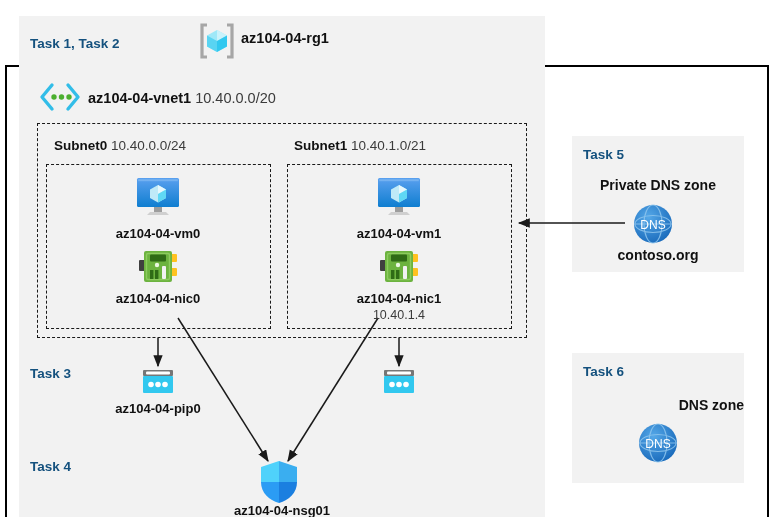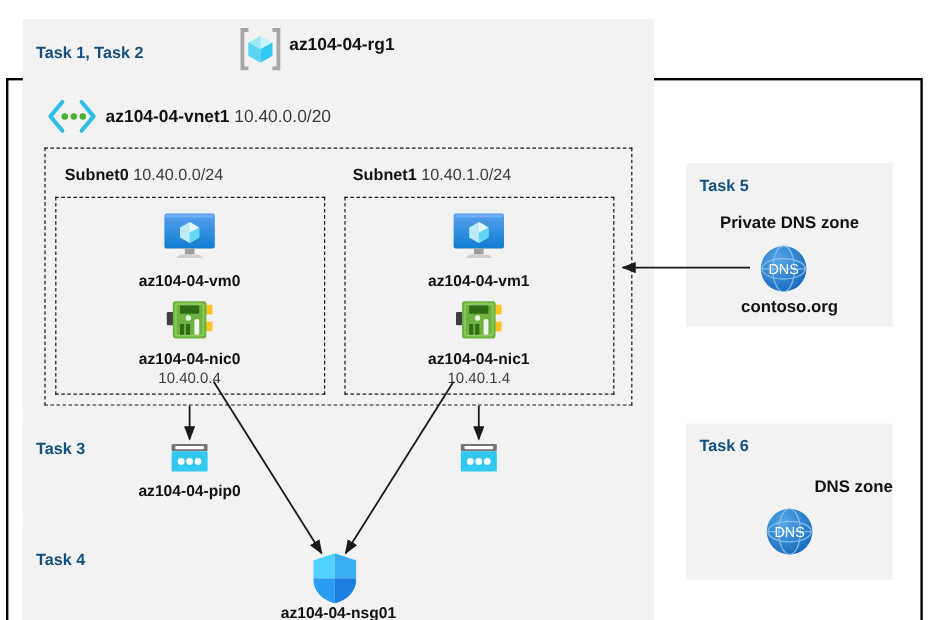--- a/index.html
+++ b/index.html
@@ -199,25 +199,24 @@
       <rect x="7" y="3" width="28" height="31" rx="2" fill="#6cb33f"></rect>
       <rect x="9.5" y="5.5" width="23" height="26" rx="1.5" fill="none" stroke="#8dcb5f" stroke-width="1.4"></rect>
       <rect x="13" y="6.5" width="16" height="7" rx="1" fill="#2f6b16"></rect>
       <rect x="13" y="22" width="3.4" height="9" fill="#2f6b16"></rect>
       <rect x="18" y="22" width="3.4" height="9" fill="#2f6b16"></rect>
       <rect x="25" y="18" width="4" height="13" rx="1" fill="#f2f2f2"></rect>
       <circle cx="20" cy="17" r="2.2" fill="#eaf7e0"></circle>
     </svg>
   </div>
   <div class="node-label" style="left:58px;top:275px;width:200px;">az104-04-nic0</div>
-  <div class="node-sub" style="left:58px;top:292px;width:200px;">10.40.0.4</div>
 
   <div id="subnet1-title">
     <span class="hdr-strong">Subnet1 </span>
-    <span class="hdr-weak">10.40.1.0/24</span>
+    <span class="hdr-weak">10.40.1.0/21</span>
   </div>
 
   <div class="icon" style="left:374px;top:158px;">
     <svg width="50" height="45" viewBox="0 0 50 45">
       <defs>
         <linearGradient id="vmg1" x1="0" y1="0" x2="0" y2="1">
           <stop offset="0" stop-color="#5aa0ef"></stop>
             <stop offset="1" stop-color="#0f7ed0"></stop>
         </linearGradient>
       </defs>

